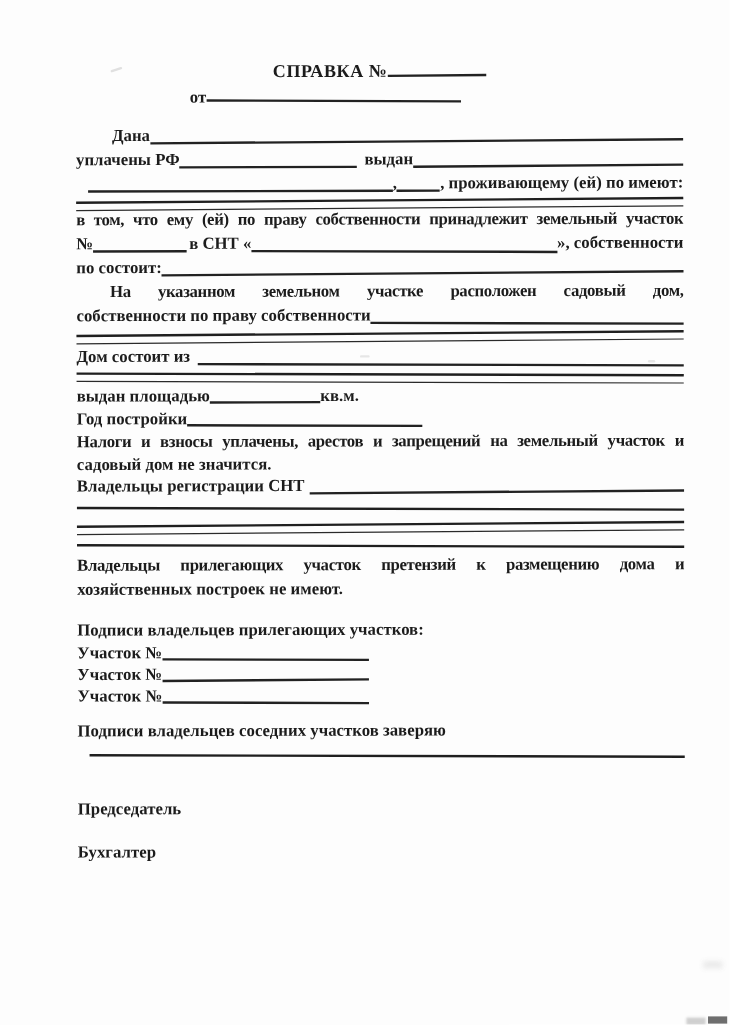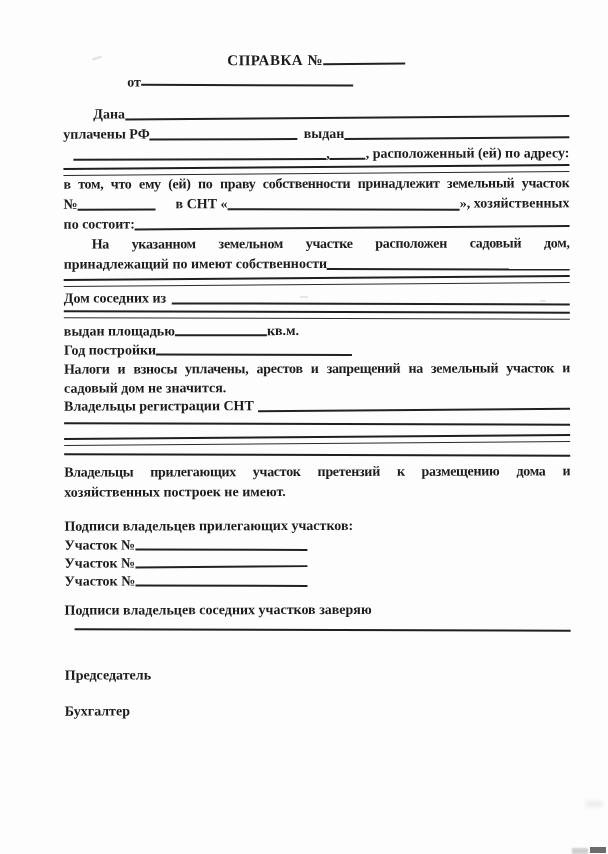--- a/index.html
+++ b/index.html
@@ -12,21 +12,21 @@
   .row{display:flex;align-items:flex-end;line-height:20px;font-size:14px;}
   .row .t{flex:0 0 auto;}
   .fill{flex:1 1 auto;height:0;border-bottom:2px solid #222;margin-bottom:4px;transform-origin:left bottom;}
   .fx{flex:0 0 auto;height:0;border-bottom:2px solid #222;margin-bottom:4px;transform-origin:left bottom;}
   .u{display:inline-block;border-bottom:2px solid #222;height:12px;vertical-align:baseline;}
   .jl{font-size:14px;line-height:20px;letter-spacing:-0.3px;text-align:justify;text-align-last:justify;max-height:20px;overflow:hidden;}
   .plain{font-size:14px;line-height:20px;}
   .rule{height:2px;background:#1f1f1f;}
   .rule.dbl{height:5px;background:none;border-top:2px solid #1f1f1f;border-bottom:1px solid #2a2a2a;}
   .title-row{text-align:center;line-height:21px;font-size:15px;letter-spacing:0.5px;}
-  .from-row{line-height:21px;font-size:14px;margin-left:64px;}
+  .from-row{line-height:21px;font-size:14px;margin-left:95px;}
   .tilt-u{transform:rotate(-0.3deg);}
   .tilt-d{transform:rotate(0.3deg);}
   .speck{position:absolute;background:#8a8a8a;opacity:0.5;border-radius:1px;}
   .smudge{position:absolute;right:2px;bottom:1px;width:16px;height:6px;background:#4a4a4a;opacity:0.8;
     box-shadow:-18px 1px 2px rgba(90,90,90,.35), -4px -46px 4px rgba(160,160,160,.25);}
 </style>
 </head>
 <body>
 
 <div class="sheet">
@@ -49,51 +49,51 @@
       <span class="t">уплачены РФ</span>
         <span class="fx" style="width:148px;"></span>
         <span class="t" style="margin-left:6px;">выдан</span>
         <span class="fill tilt-u"></span>
     </div>
 
     <div class="row">
       <span class="fill" style="margin-left:10px;"></span>
         <span class="t">,</span>
         <span class="fx" style="width:36px;"></span>
-        <span class="t">, расположенный (ей) по адресу:</span>
+        <span class="t">, проживающему (ей) по имеют:</span>
     </div>
 
     <div class="rule dbl tilt-u" style="margin-top:2px;"></div>
 
     <div class="jl"><span>в том, что ему (ей) по праву собственности принадлежит земельный участок</span></div>
 
     <div class="row">
       <span class="t">№</span>
         <span class="fx" style="width:78px;"></span>
-        <span class="t" style="margin-left:20px;">в СНТ «</span>
+        <span class="t" style="margin-left:2px;">в СНТ «</span>
         <span class="fill tilt-d"></span>
-        <span class="t">», хозяйственных</span>
+        <span class="t">», собственности</span>
     </div>
 
     <div class="row">
       <span class="t">по состоит:</span>
         <span class="fill tilt-u"></span>
     </div>
 
     <div class="jl" style="text-indent:28px;"><span>На указанном земельном участке расположен садовый дом,</span></div>
 
     <div class="row">
-      <span class="t">принадлежащий по имеют собственности</span>
+      <span class="t">собственности по праву собственности</span>
         <span class="fill tilt-d"></span>
     </div>
 
     <div class="rule dbl tilt-u" style="margin:3px 0;"></div>
 
     <div class="row">
-      <span class="t">Дом соседних из</span>
+      <span class="t">Дом состоит из</span>
         <span class="fill tilt-d" style="margin-left:6px;"></span>
     </div>
 
     <div class="rule dbl tilt-d" style="margin:3px 0 2px 0;"></div>
 
     <div class="row" style="line-height:19px;">
       <span class="t">выдан площадью</span>
         <span class="fx" style="width:92px;"></span>
         <span class="t">кв.м.</span>
     </div>

